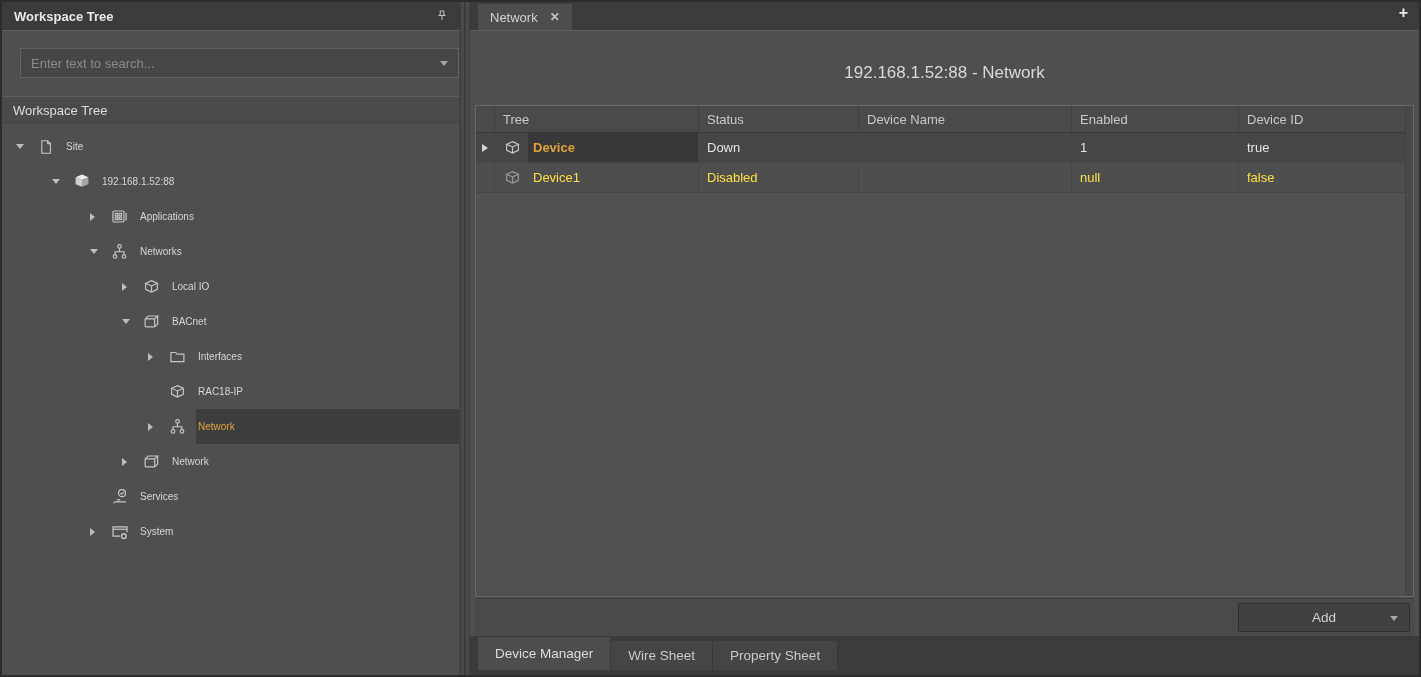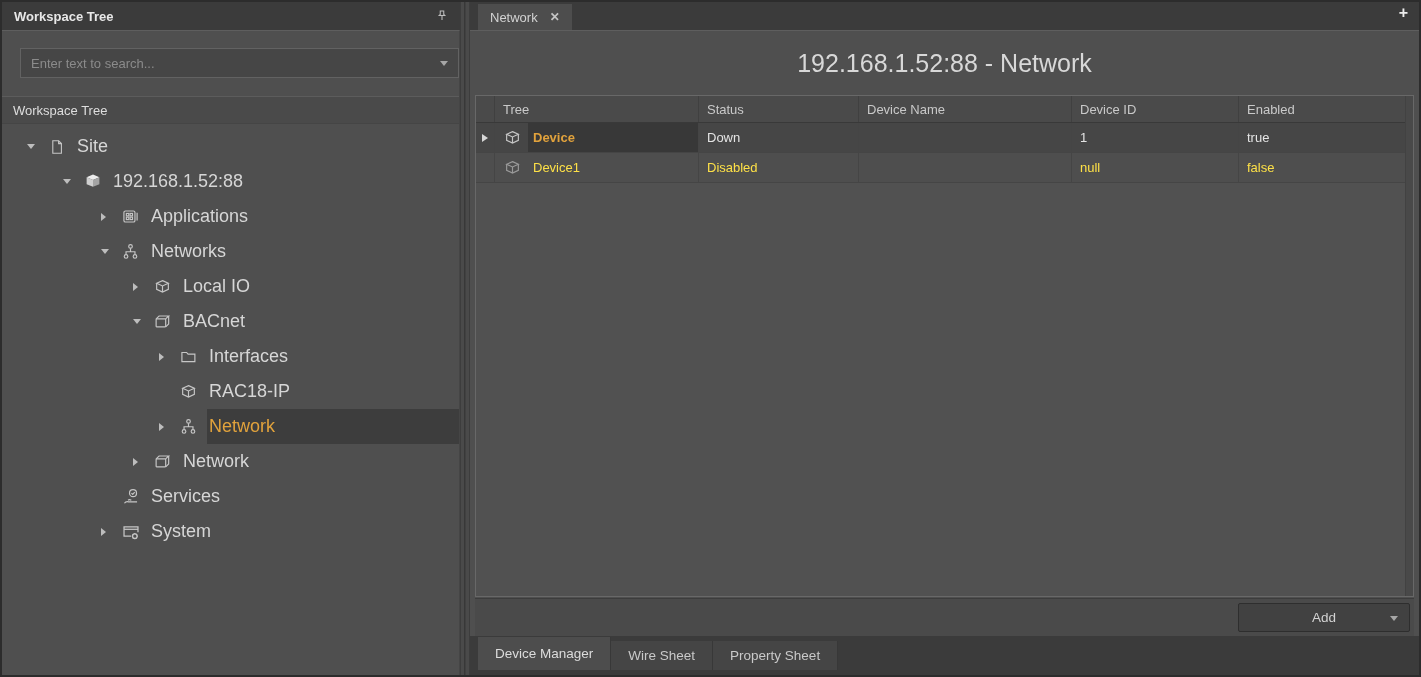--- a/index.html
+++ b/index.html
@@ -23,42 +23,42 @@
   }
   .search-wrap input::placeholder{ color:#8b8b8b; opacity:1; }
   .caret-down{ display:inline-block; width:0; height:0; border-left:4px solid transparent; border-right:4px solid transparent; border-top:5px solid #a6a6a6; }
   .search-caret{ position:absolute; right:11px; top:13px; }
   .tree-title{
     margin-top:18px; height:28px; line-height:27px; padding-left:11px; flex:none;
     background:#4a4a4a; border-top:1px solid #5c5c5c; border-bottom:1px solid #454545;
     color:#dedede; font-size:13px;
   }
   .tree{ flex:1; padding-top:5px; overflow:hidden; }
-  .tree-item{ display:flex; align-items:center; height:35px; font-size:18px; color:#d6d6d6; cursor:default;margin-left:11px; }
+  .tree-item{ display:flex; align-items:center; height:35px; font-size:10px; color:#d6d6d6; cursor:default; }
   .lvl0{ padding-left:14px; } .lvl1{ padding-left:50px; } .lvl2{ padding-left:88px; }
   .lvl3{ padding-left:120px; } .lvl4{ padding-left:146px; }
   .arrow{ width:15px; flex:none; display:flex; align-items:center; justify-content:flex-start; }
   .arr-exp::before{ content:''; border-left:4px solid transparent; border-right:4px solid transparent; border-top:5px solid #bdbdbd; }
   .arr-col::before{ content:''; border-top:4px solid transparent; border-bottom:4px solid transparent; border-left:5px solid #bdbdbd; }
   .t-icon{ width:21px; height:17px; flex:none; margin:0 8px 0 4px; display:flex; align-items:center; justify-content:center; }
   .t-icon svg{ display:block; }
   .label-wrap{ flex:1; align-self:stretch; display:flex; align-items:center; padding-left:2px; }
   .tree-item.selected .label-wrap{ background:#3d3d3d; }
   .tree-item.selected .label{ color:#e1a23c; }
   
   .splitter{ width:10px; flex:none; background:#4a4a4a; border-left:1px solid #3d3d3d; border-right:1px solid #3d3d3d; }
   .splitter .mid{ width:2px; height:100%; margin:0 auto; background:#414141; border-left:1px solid #383838; }
   
   .right-panel{ flex:1; display:flex; flex-direction:column; min-width:0; }
   .tab-strip{ height:28px; flex:none; background:#3b3b3b; display:flex; align-items:flex-end; position:relative; }
   .tab{ height:26px; margin-left:8px; background:#4d4d4d; display:flex; align-items:center; gap:12px; padding:0 12px; color:#d2d2d2; font-size:13px; }
   .tab .close{ color:#c4c4c4; font-weight:bold; font-size:12px; line-height:1; }
   .new-tab{ position:absolute; right:11px; top:3px; color:#ececec; font-weight:bold; font-size:16px; line-height:1; }
   .content{ flex:1; background:#4f4f4f; border-top:1px solid #5e5e5e; display:flex; flex-direction:column; min-height:0; }
-  .view-title{ height:64px; flex:none; display:flex; align-items:center; justify-content:center; color:#d8d8d8; font-size:25px; }
+  .view-title{ height:64px; flex:none; display:flex; align-items:center; justify-content:center; color:#d8d8d8; font-size:17px;margin-top:10px; }
   
   .grid-wrap{ margin:0 5px; flex:1; min-height:0; position:relative; border:1px solid #686868; background:#515151; display:flex; flex-direction:column; overflow:hidden; }
   .g-header, .g-row{ display:grid; grid-template-columns:19px 204px 160px 213px 167px 1fr; flex:none; }
   .g-header{ height:27px; background:#4a4a4a; border-bottom:1px solid #393939; }
   .hc{ display:flex; align-items:center; padding-left:8px; color:#c9c9c9; font-size:13px; border-right:1px solid #404040; }
   .hc.sel{ padding-left:0; }
   .g-row{ height:30px; border-bottom:1px solid #454545; }
   .c{ display:flex; align-items:center; padding-left:8px; border-right:1px solid #454545; font-size:13px; color:#e4e4e4; overflow:hidden; }
   .c.sel{ padding-left:0; justify-content:center; }
   .row-arrow{ width:0; height:0; border-top:4px solid transparent; border-bottom:4px solid transparent; border-left:6px solid #d6d6d6; }
@@ -298,22 +298,22 @@
 
     <div class="content">
       <div class="view-title">192.168.1.52:88 - Network</div>
 
       <div class="grid-wrap">
         <div class="g-header">
           <div class="hc sel"></div>
           <div class="hc">Tree</div>
           <div class="hc">Status</div>
           <div class="hc">Device Name</div>
+          <div class="hc">Enabled</div>
           <div class="hc">Device ID</div>
-          <div class="hc">Enabled</div>
         </div>
 
         <div class="g-row row-0">
           <div class="c sel">
               <span class="row-arrow"></span>
             </div>
           <div class="c name-cell">
             <span class="t-icon">
               <svg width="17" height="17" viewBox="0 0 16 16" fill="none" stroke="#c6c6c6" stroke-width="1.1">
                 <polygon points="8,2.5 13.5,5 8,7.5 2.5,5"></polygon>

